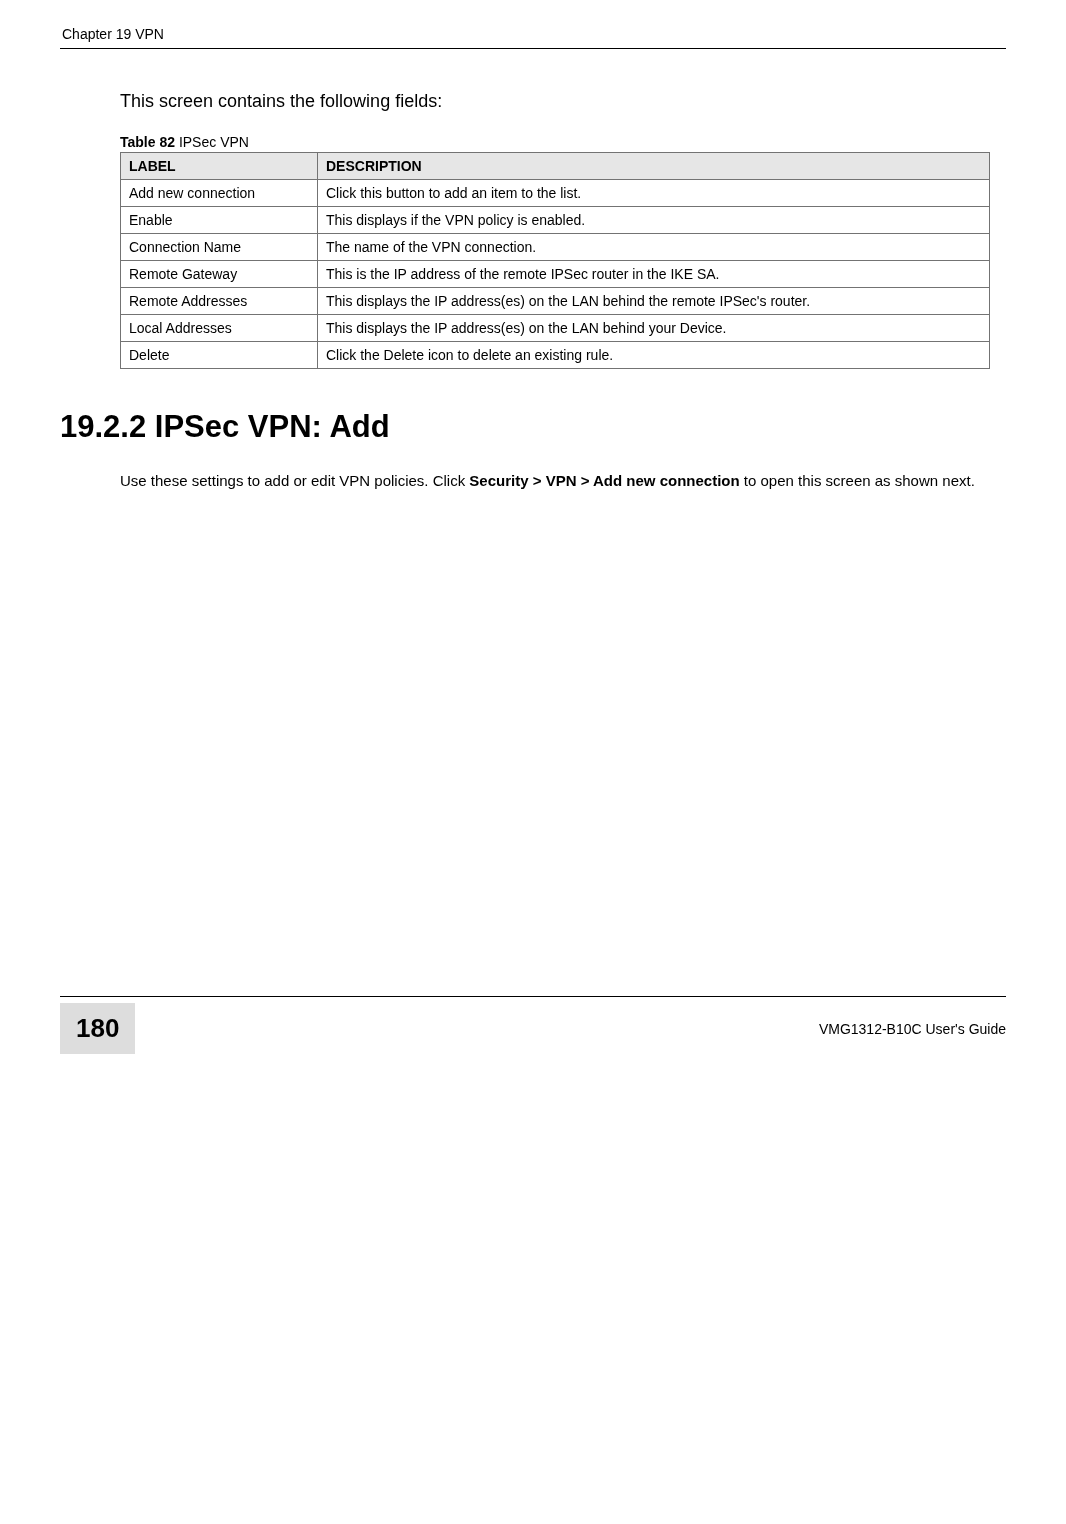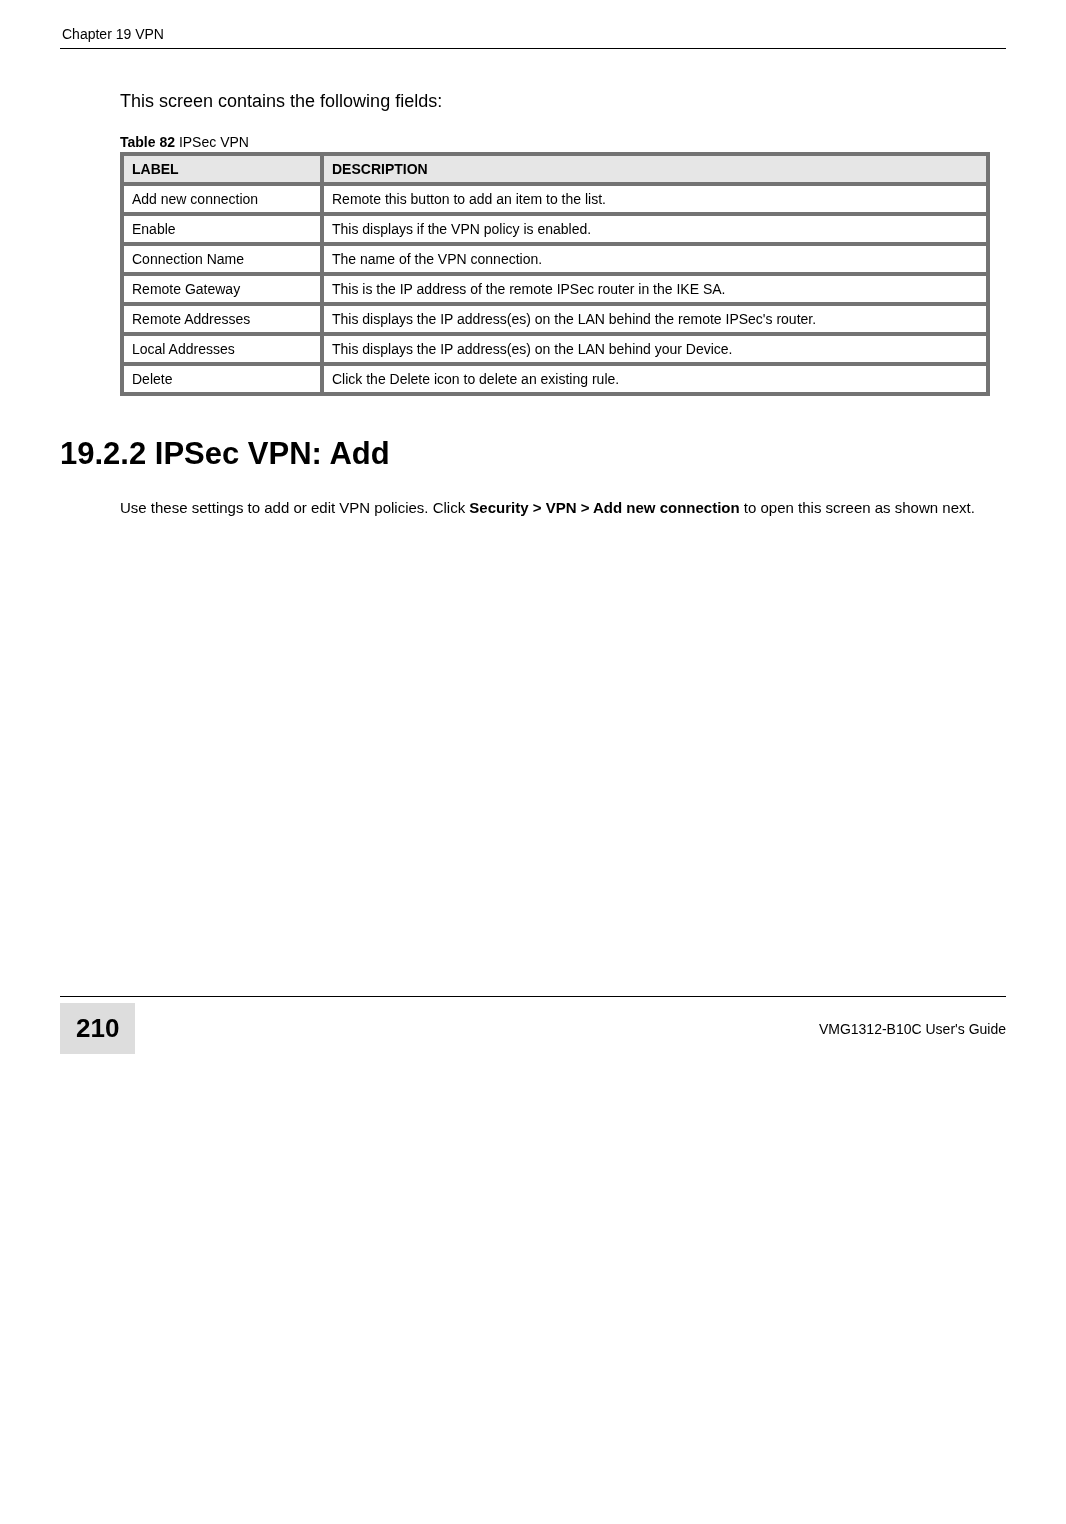--- a/index.html
+++ b/index.html
@@ -45,21 +45,21 @@
   .table-caption .bold {
     font-weight: bold;
   }
   table.fields-table {
     border-collapse: collapse;
     margin-left: 60px;
     width: 870px;
     font-size: 14px;
   }
   table.fields-table th, table.fields-table td {
-    border: 4px solid #737373;
+    border: 1px solid #737373;
     padding: 5px 8px;
     text-align: left;
     vertical-align: top;
   }
   table.fields-table th {
     background: #e6e6e6;
     font-weight: bold;
     font-family: Arial, Helvetica, sans-serif;
   }
   table.fields-table th.label-col {
@@ -131,21 +131,21 @@
   <table class="fields-table">
     <thead>
       <tr>
         <th class="label-col">LABEL</th>
         <th>DESCRIPTION</th>
       </tr>
     </thead>
     <tbody>
       <tr>
         <td>Add new connection</td>
-        <td>Remote this button to add an item to the list.</td>
+        <td>Click this button to add an item to the list.</td>
       </tr>
       <tr>
         <td>Enable</td>
         <td>This displays if the VPN policy is enabled.</td>
       </tr>
       <tr>
         <td>Connection Name</td>
         <td>The name of the VPN connection.</td>
       </tr>
       <tr>
@@ -171,18 +171,18 @@
 
   <div class="section-heading">19.2.2  IPSec VPN: Add</div>
 
   <div class="section-body">
     <span>Use these settings to add or edit VPN policies.  Click </span><span class="bold">Security &gt; VPN &gt; Add new connection</span><span> to open this screen as shown next.</span>
   </div>
 
   <div class="footer">
     <hr class="footer-line">
     <div class="footer-row">
-      <div class="page-number-box">210</div>
+      <div class="page-number-box">180</div>
       <div class="footer-right">VMG1312-B10C User's Guide</div>
     </div>
   </div>
 
 </div>
 
 </body></html>

